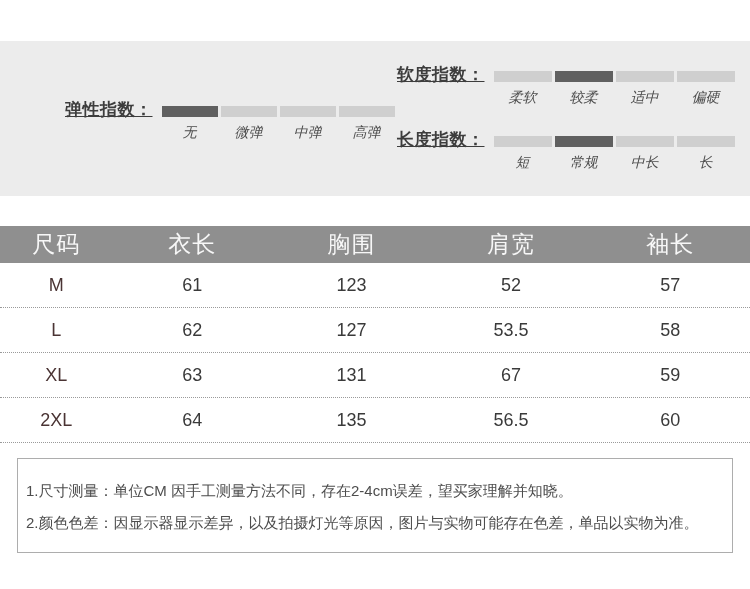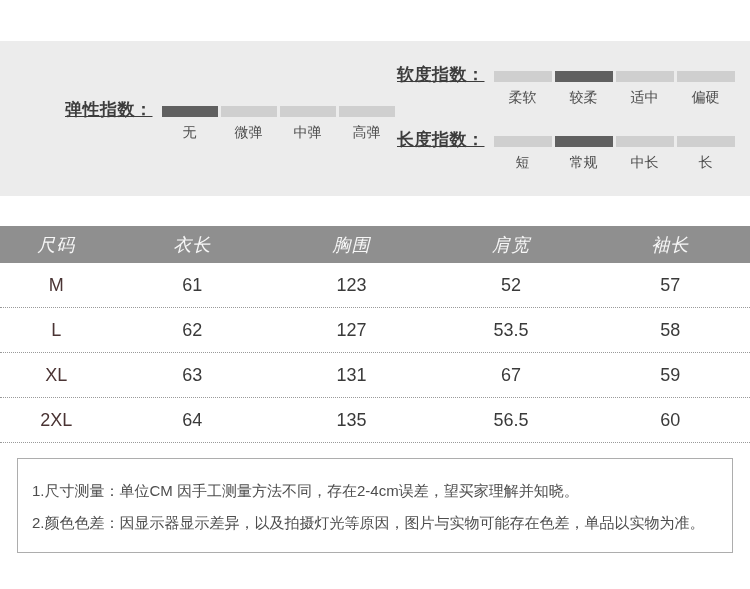--- a/index.html
+++ b/index.html
@@ -15,52 +15,52 @@
   }
   .index-group{position:absolute;display:flex;align-items:flex-start;}
   .index-title{
     font-size:17px;font-weight:700;color:#3d3d3d;line-height:20px;
     letter-spacing:0.5px;white-space:nowrap;text-decoration:underline;
   }
   .bar-col{margin-left:9px;}
   .bar-strip{display:flex;gap:3px;margin-top:6px;}
   .seg{height:11px;background:#cfcfcf;}
   .seg.active{background:#606060;}
-  .bar-labels{display:flex;gap:3px;margin-top:7px;}
+  .bar-labels{display:flex;gap:3px;margin-top:7px;font-style:italic;}
   .bar-labels span{
     text-align:center;font-size:14px;color:#4c4c4c;line-height:17px;
     white-space:nowrap;
   }
   .g-left .seg, .g-left .bar-labels span{width:56px;}
   .g-right .seg, .g-right .bar-labels span{width:58px;}
   #grp-elastic{left:28px;top:59px;margin-left:37px;}   
   #grp-soft{left:397px;top:24px;}
   #grp-length{left:397px;top:89px;}
   
   .size-table{position:absolute;left:0;top:226px;width:750px;}
   .t-header{
     display:flex;height:37px;background:#8f8f8f;align-items:center;
   }
   .t-header .cell{
-    color:#f7f7f7;font-size:18px;text-align:center;letter-spacing:1px;font-style:italic;
+    color:#f7f7f7;font-size:23px;text-align:center;letter-spacing:1px;
   }
   .t-row{
     display:flex;height:44px;align-items:center;
     border-bottom:1px dotted #9a9a9a;
   }
   .cell{text-align:center;}
   .c1{width:15%;}
   .c2,.c3,.c4,.c5{width:21.25%;}
   .t-row .cell{font-size:18px;color:#3a3a3a;}
   .t-row .cell.size{color:#4a3434;}
   
   .notes-box{
     position:absolute;left:17px;top:458px;width:716px;height:95px;
     border:1px solid #adadad;background:#ffffff;box-sizing:border-box;
-    padding:16px 10px 0 14px;
+    padding:16px 10px 0 8px;
   }
   .note-line{
     font-size:15px;color:#4d4d4d;line-height:32px;white-space:nowrap;
   }
 </style>
 </head>
 <body>
 
 <div class="index-panel">
 

